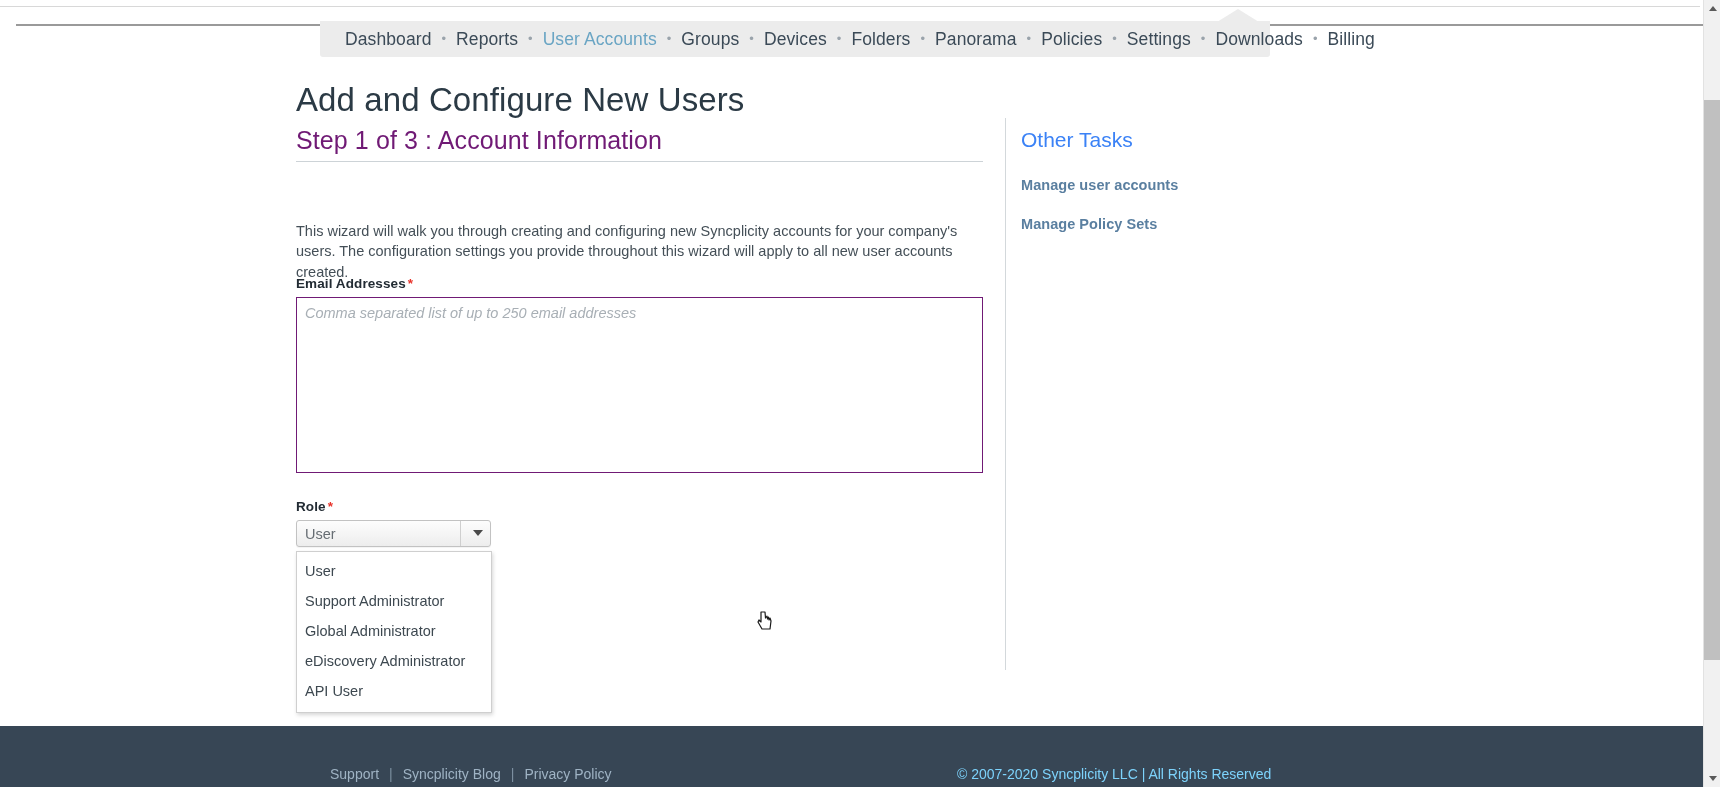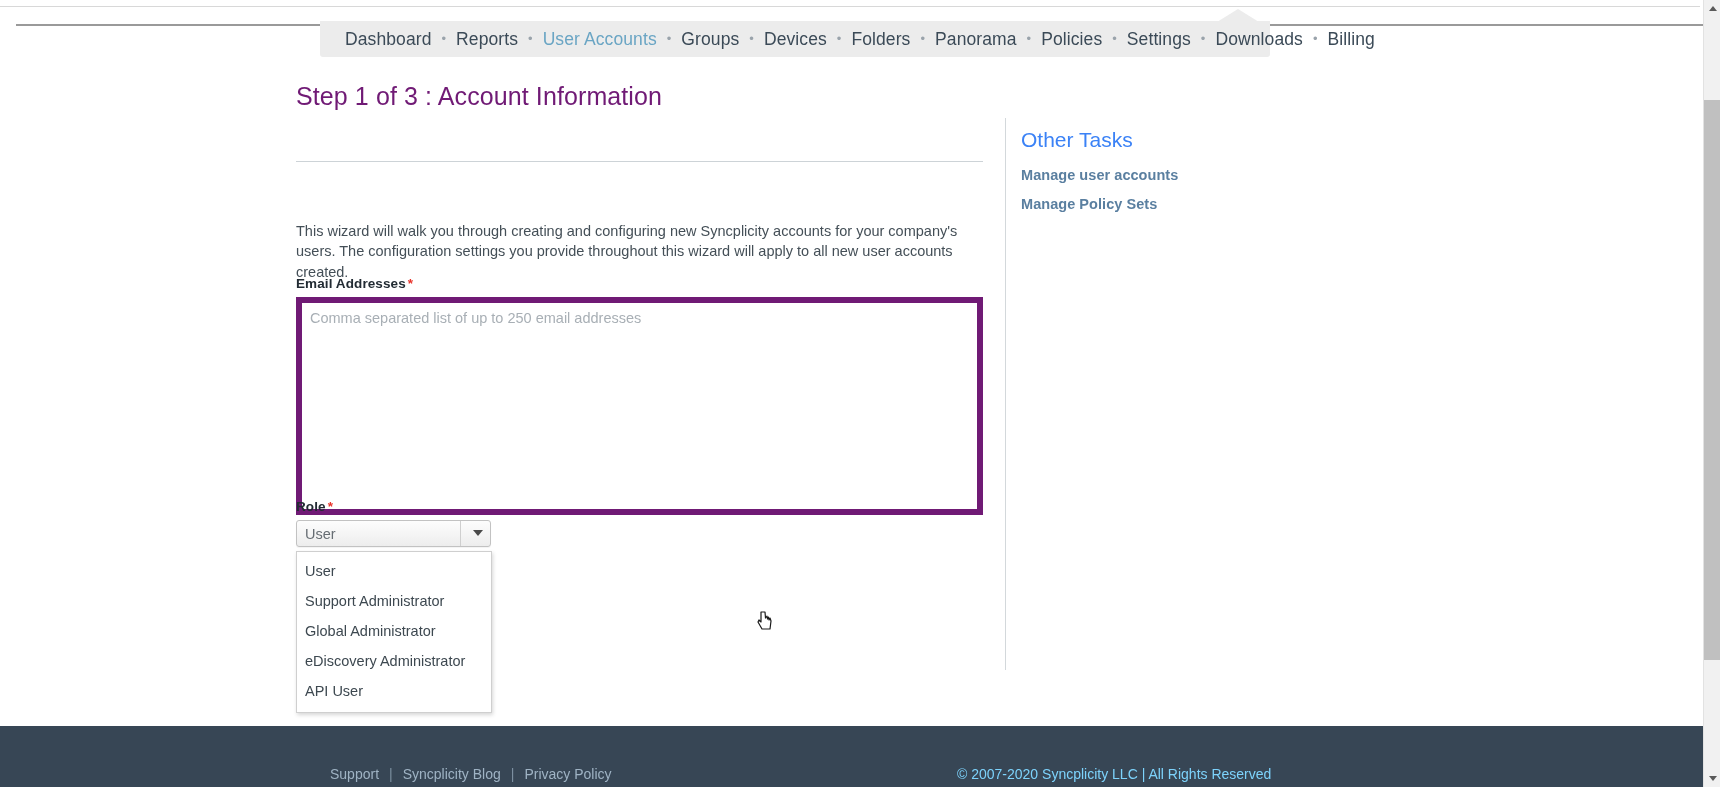--- a/index.html
+++ b/index.html
@@ -116,23 +116,24 @@
     font-weight: bold;
     color: #222b33;
     letter-spacing: 0.1px;
   }
   .req { color: #e8332a; font-weight: bold; padding-left: 2px; }
 
   .email-label { left: 0; top: 198px; }
   .email-box {
     position: absolute;
     left: 0; top: 219px;
-    width: 687px; height: 218px;
-    border: 6px solid #701a75;
+    width: 687px; height: 176px;
+    border: 1px solid #701a75;
     background: #ffffff;
+    font-style: italic;
   }
   .email-placeholder {
     position: absolute;
     left: 8px; top: 7px;
     font-size: 14.5px;
     color: #a8afb5;
   }
 
   .role-label { left: 0; top: 421px; text-align: center; }
   .role-select {
@@ -216,21 +217,21 @@
     font-weight: 400;
     margin: 0;
     line-height: 28px;
   }
   .task-link {
     display: block;
     font-size: 14.5px;
     font-weight: bold;
     color: #5a7fa0;
     text-decoration: none;
-    margin-top: 13px;
+    margin-top: 23px;
     letter-spacing: 0.05px;
   }
 
   
   .footer {
     position: absolute;
     left: 0; bottom: 0;
     width: 1707px; height: 61px;
     background: #374655;
   }
@@ -318,20 +319,21 @@
         <span class="nav-sep">•</span>
         <span class="nav-item">Downloads</span>
         <span class="nav-sep">•</span>
         <span class="nav-item">Billing</span>
       </div>
     <div class="nav-notch"></div>
   </div>
 
   <div class="content">
 
+    <h1 class="page-title">Add and Configure New Users</h1>
     <h2 class="page-subtitle">Step 1 of 3 : Account Information</h2>
     <div class="title-rule"></div>
 
     <p class="intro">This wizard will walk you through creating and configuring new Syncplicity accounts for your company's users. The configuration settings you provide throughout this wizard will apply to all new user accounts created.</p>
 
     <div class="field-label email-label">
       <span>Email Addresses</span><span class="req">*</span>
     </div>
     <div class="email-box">
       <div class="email-placeholder">Comma separated list of up to 250 email addresses</div>

